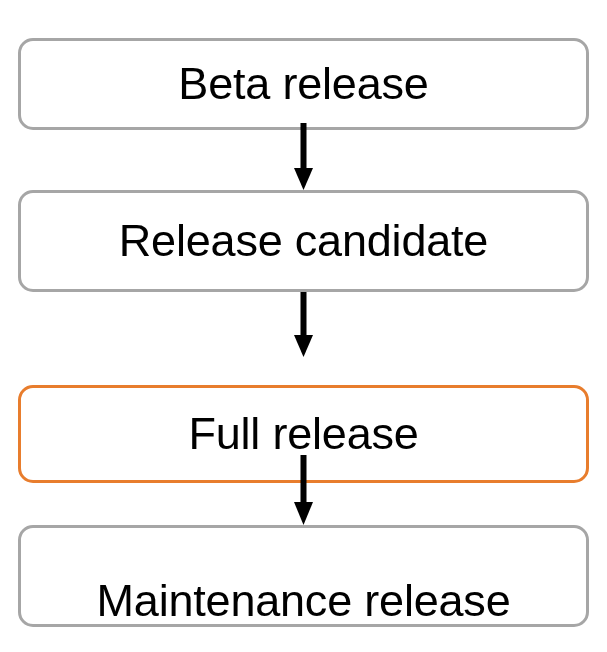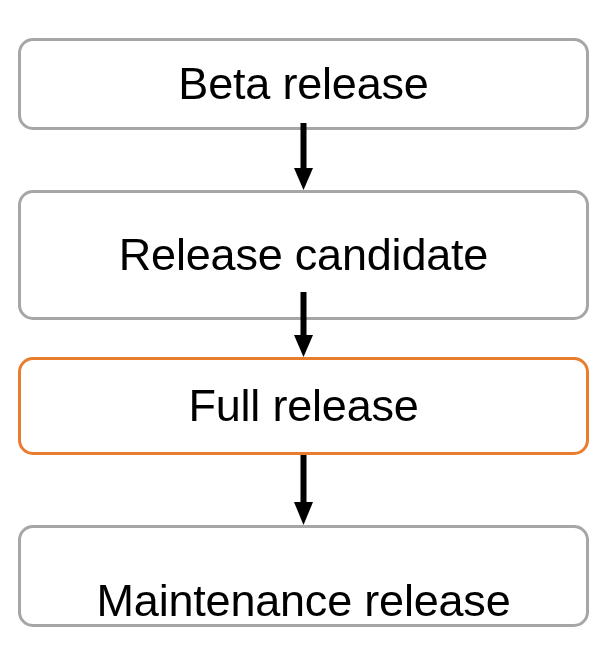--- a/index.html
+++ b/index.html
@@ -26,33 +26,34 @@
     box-sizing: border-box;
     background: #ffffff;
     border: 3px solid #a6a6a6;
     border-radius: 15px;
     display: flex;
     align-items: center;
     justify-content: center;
   }
   .node.accent {
     border-color: #e87d2d;
+    margin-top: 28px;
   }
   .node-label {
     font-size: 45px;
     line-height: 1;
     color: #000000;
     letter-spacing: -0.2px;
     white-space: nowrap;
     font-weight: 400;
     transform: translateY(-1px);
   }
 
   #node-1 { top: 6px;  height: 92px; margin-top: 32px; }
-  #node-2 { top: 190px; height: 130px; }
+  #node-2 { top: 190px; height: 102px; }
   #node-3 { top: 357px; height:  98px; }
   #node-4 { top: 525px; height: 102px; align-items: flex-end; }
 
   
   .connector {
     position: absolute;
     left: 294px;
     width: 19px;
   }
   #arrow-1 { top: 123px; height: 67px; }

